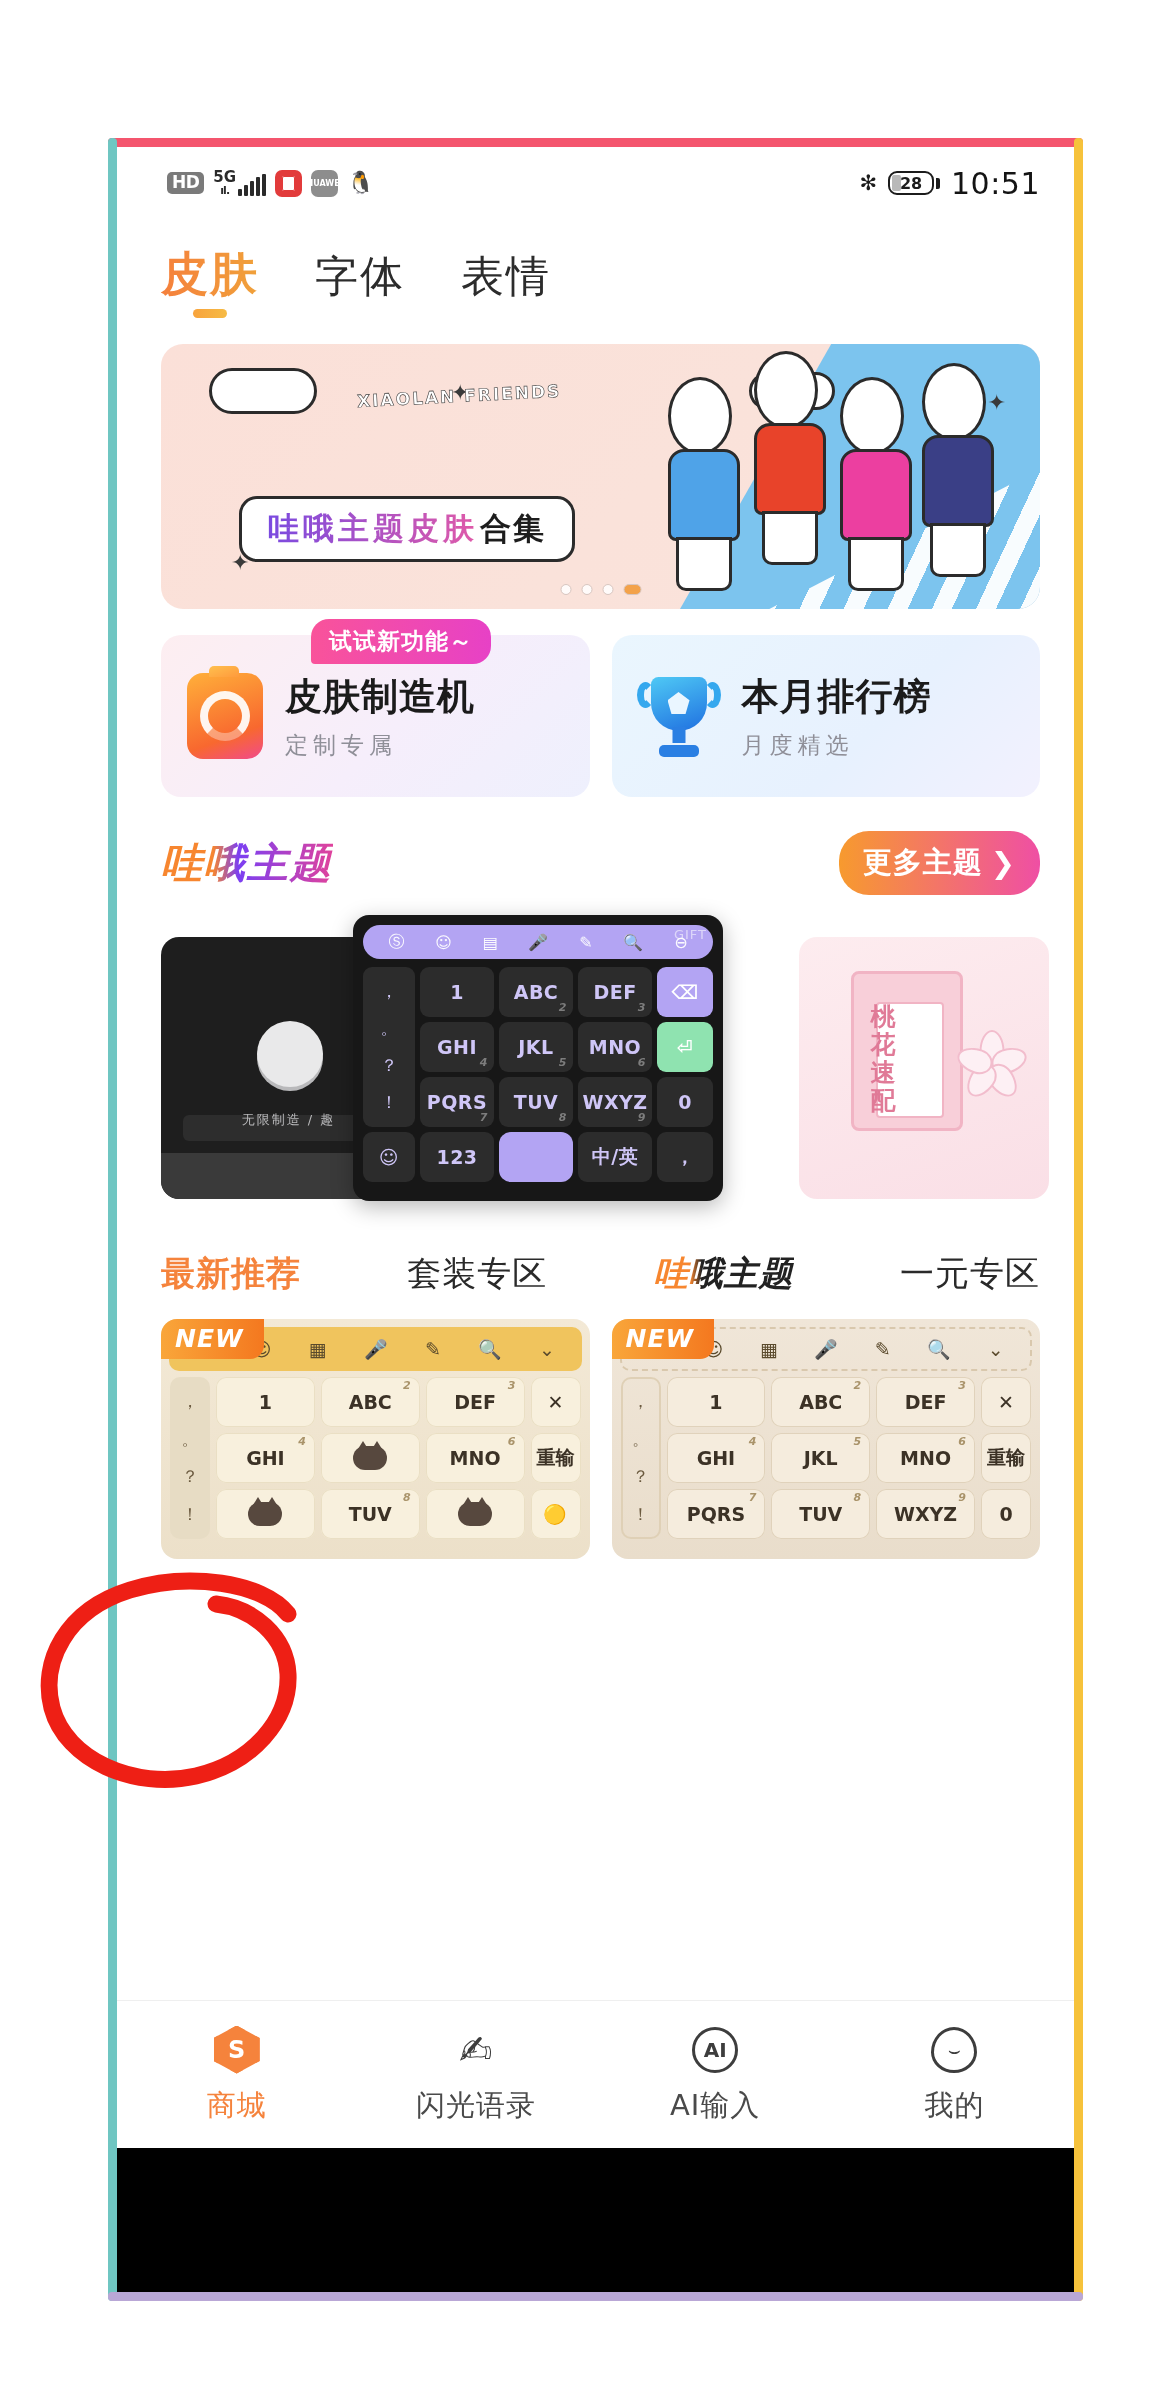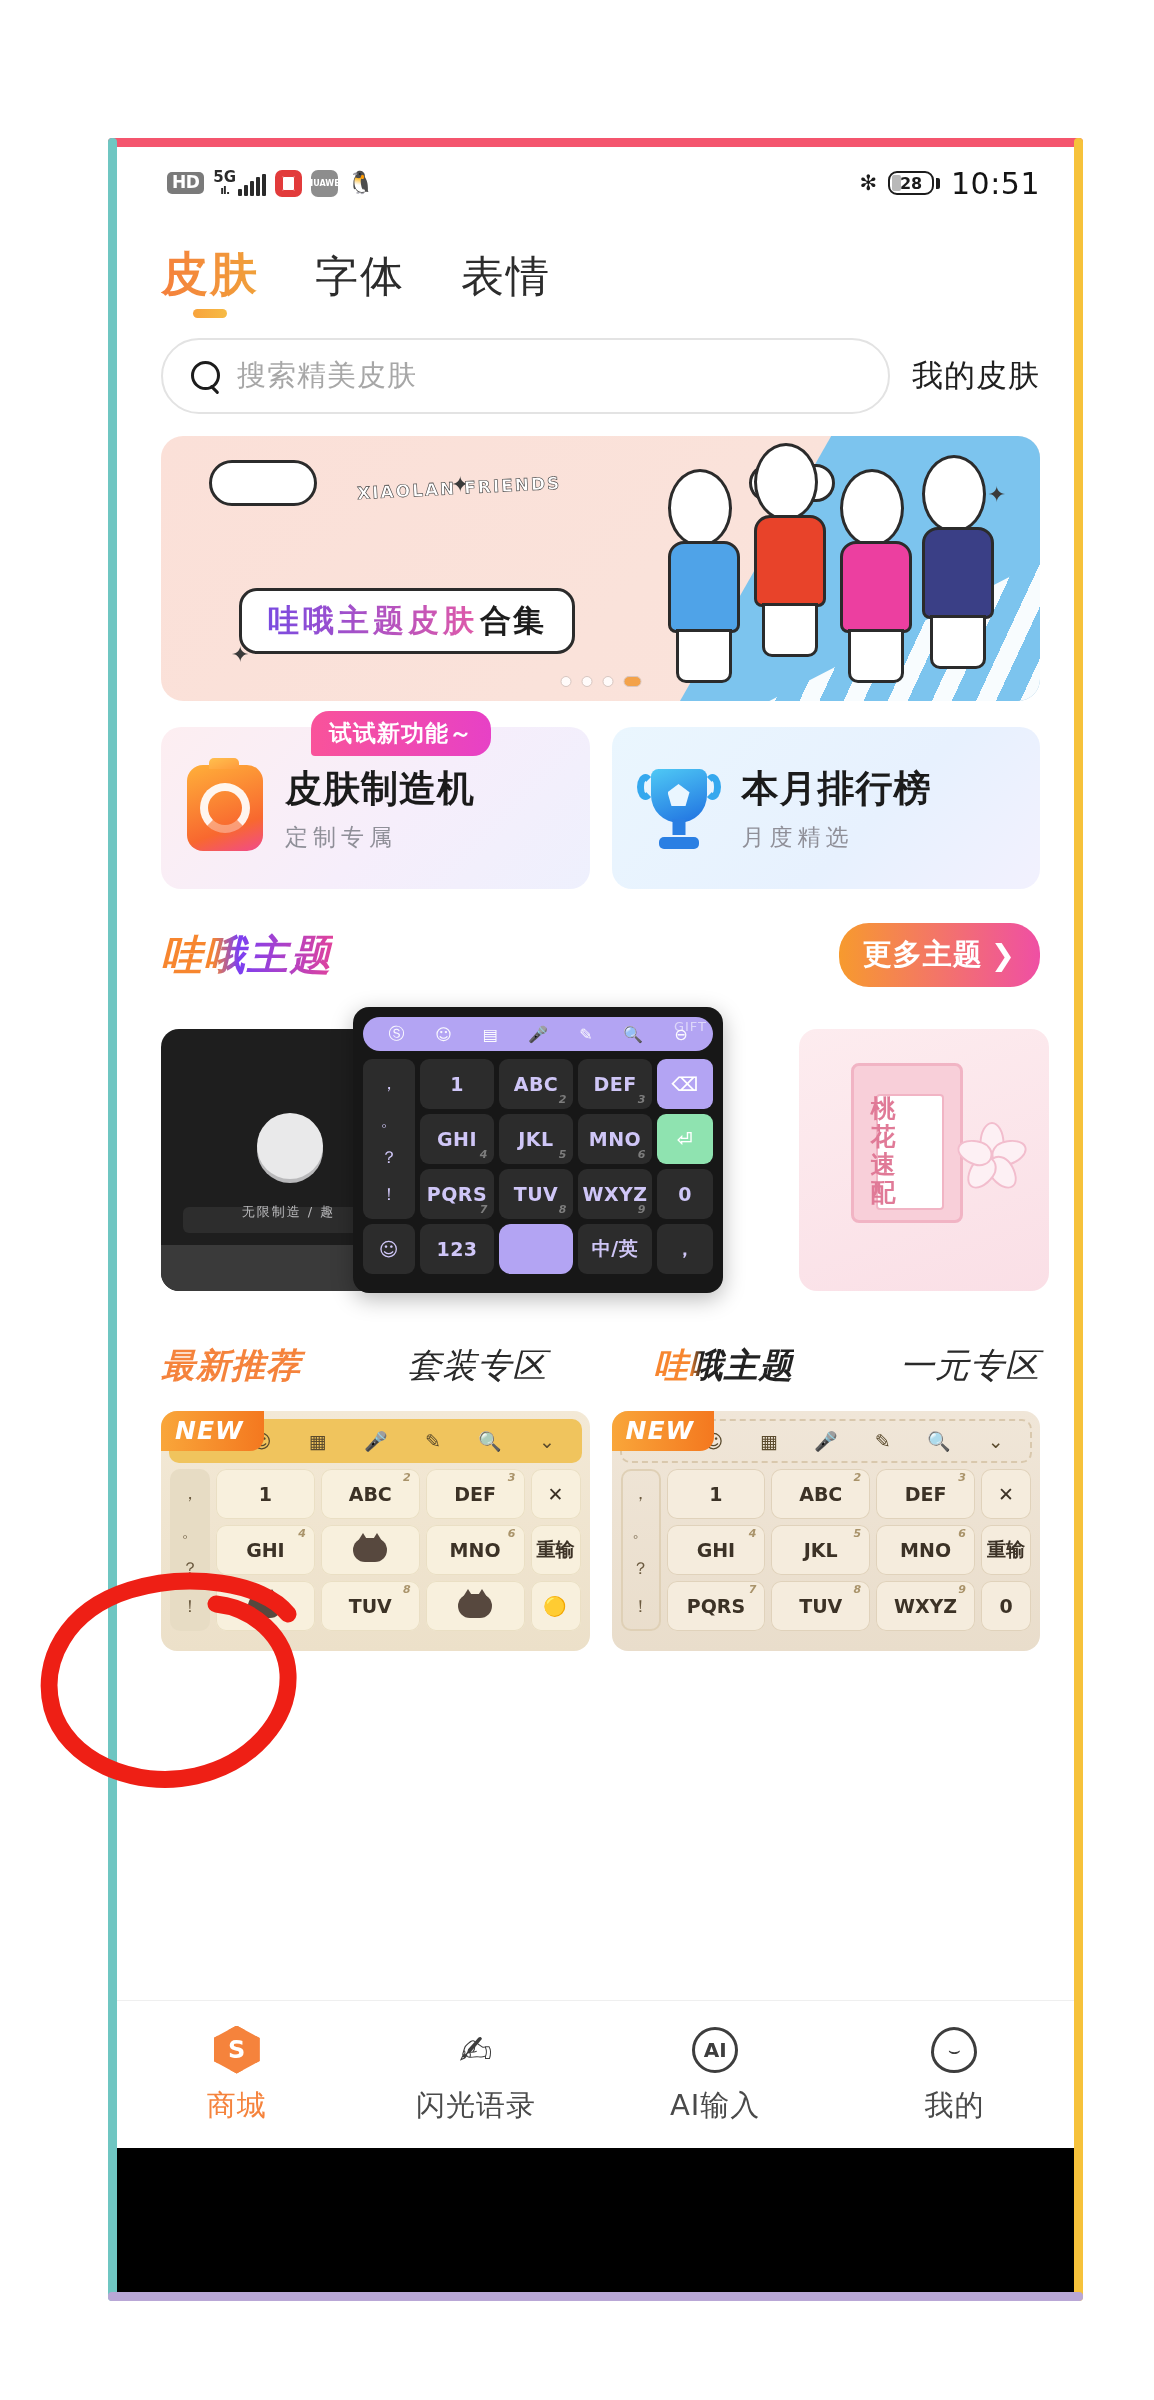--- a/index.html
+++ b/index.html
@@ -275,21 +275,21 @@
               display:flex; flex-direction:column; align-items:center;
               justify-content:space-around; color:#cfc6f7; font-size:17px; padding:6px 0;}
   .kb-del { background:#b3a4f3; color:#fff; }
   .kb-enter { background:#8fe3b0; color:#fff; }
   .kb-space { background:#b3a4f3; border-radius:12px; }
   .kb-gift { position:absolute; right:16px; top:12px; font-size:13px; color:#fff;
              opacity:.55; font-weight:normal; letter-spacing:1px; }
 
   
   .filters { display:flex; align-items:center; gap:0; margin: 26px 34px 0 44px; }
-  .filter { font-size:34px; color:#2a2a2a; letter-spacing:1px;font-style:italic; }
+  .filter { font-size:34px; color:#2a2a2a; letter-spacing:1px; }
   .filter.active { color:#f5833c; font-weight:bold; }
   .filter.styled { font-style:italic; font-weight:bold;
     background:linear-gradient(90deg,#f7862f 0 26%, #222 34%, #222 100%);
     -webkit-background-clip:text;background-clip:text;color:transparent; }
   .filters .sp { flex:1; }
 
   
   .skingrid { display:flex; gap:22px; margin: 22px 34px 0 44px; }
   .skin { flex:1; height:240px; border-radius:16px; position:relative; overflow:hidden; }
   .skin-a { background: linear-gradient(180deg,#f3e9d6,#ece0c9); }
@@ -407,27 +407,20 @@
         <div class="tab-underline"></div>
       </div>
       <div class="toptab">
         <div class="t">字体</div>
       </div>
       <div class="toptab">
         <div class="t">表情</div>
       </div>
     </div>
 
-    <div class="searchrow">
-      <div class="searchbox">
-        <div class="mag"></div>
-        <div class="ph">搜索精美皮肤</div>
-      </div>
-      <div class="myskin">我的皮肤</div>
-    </div>
 
     <div class="banner">
       <div class="skyright"></div>
       <div class="crosswalk"></div>
       <div class="cloud c1"></div>
       <div class="cloud c2"></div>
       <div class="spark" style="left:290px;top:36px;">✦</div>
       <div class="spark" style="right:34px;top:46px;">✦</div>
       <div class="spark" style="left:70px;bottom:34px;">✦</div>
       <div class="b-sub">XIAOLAN FRIENDS</div>

